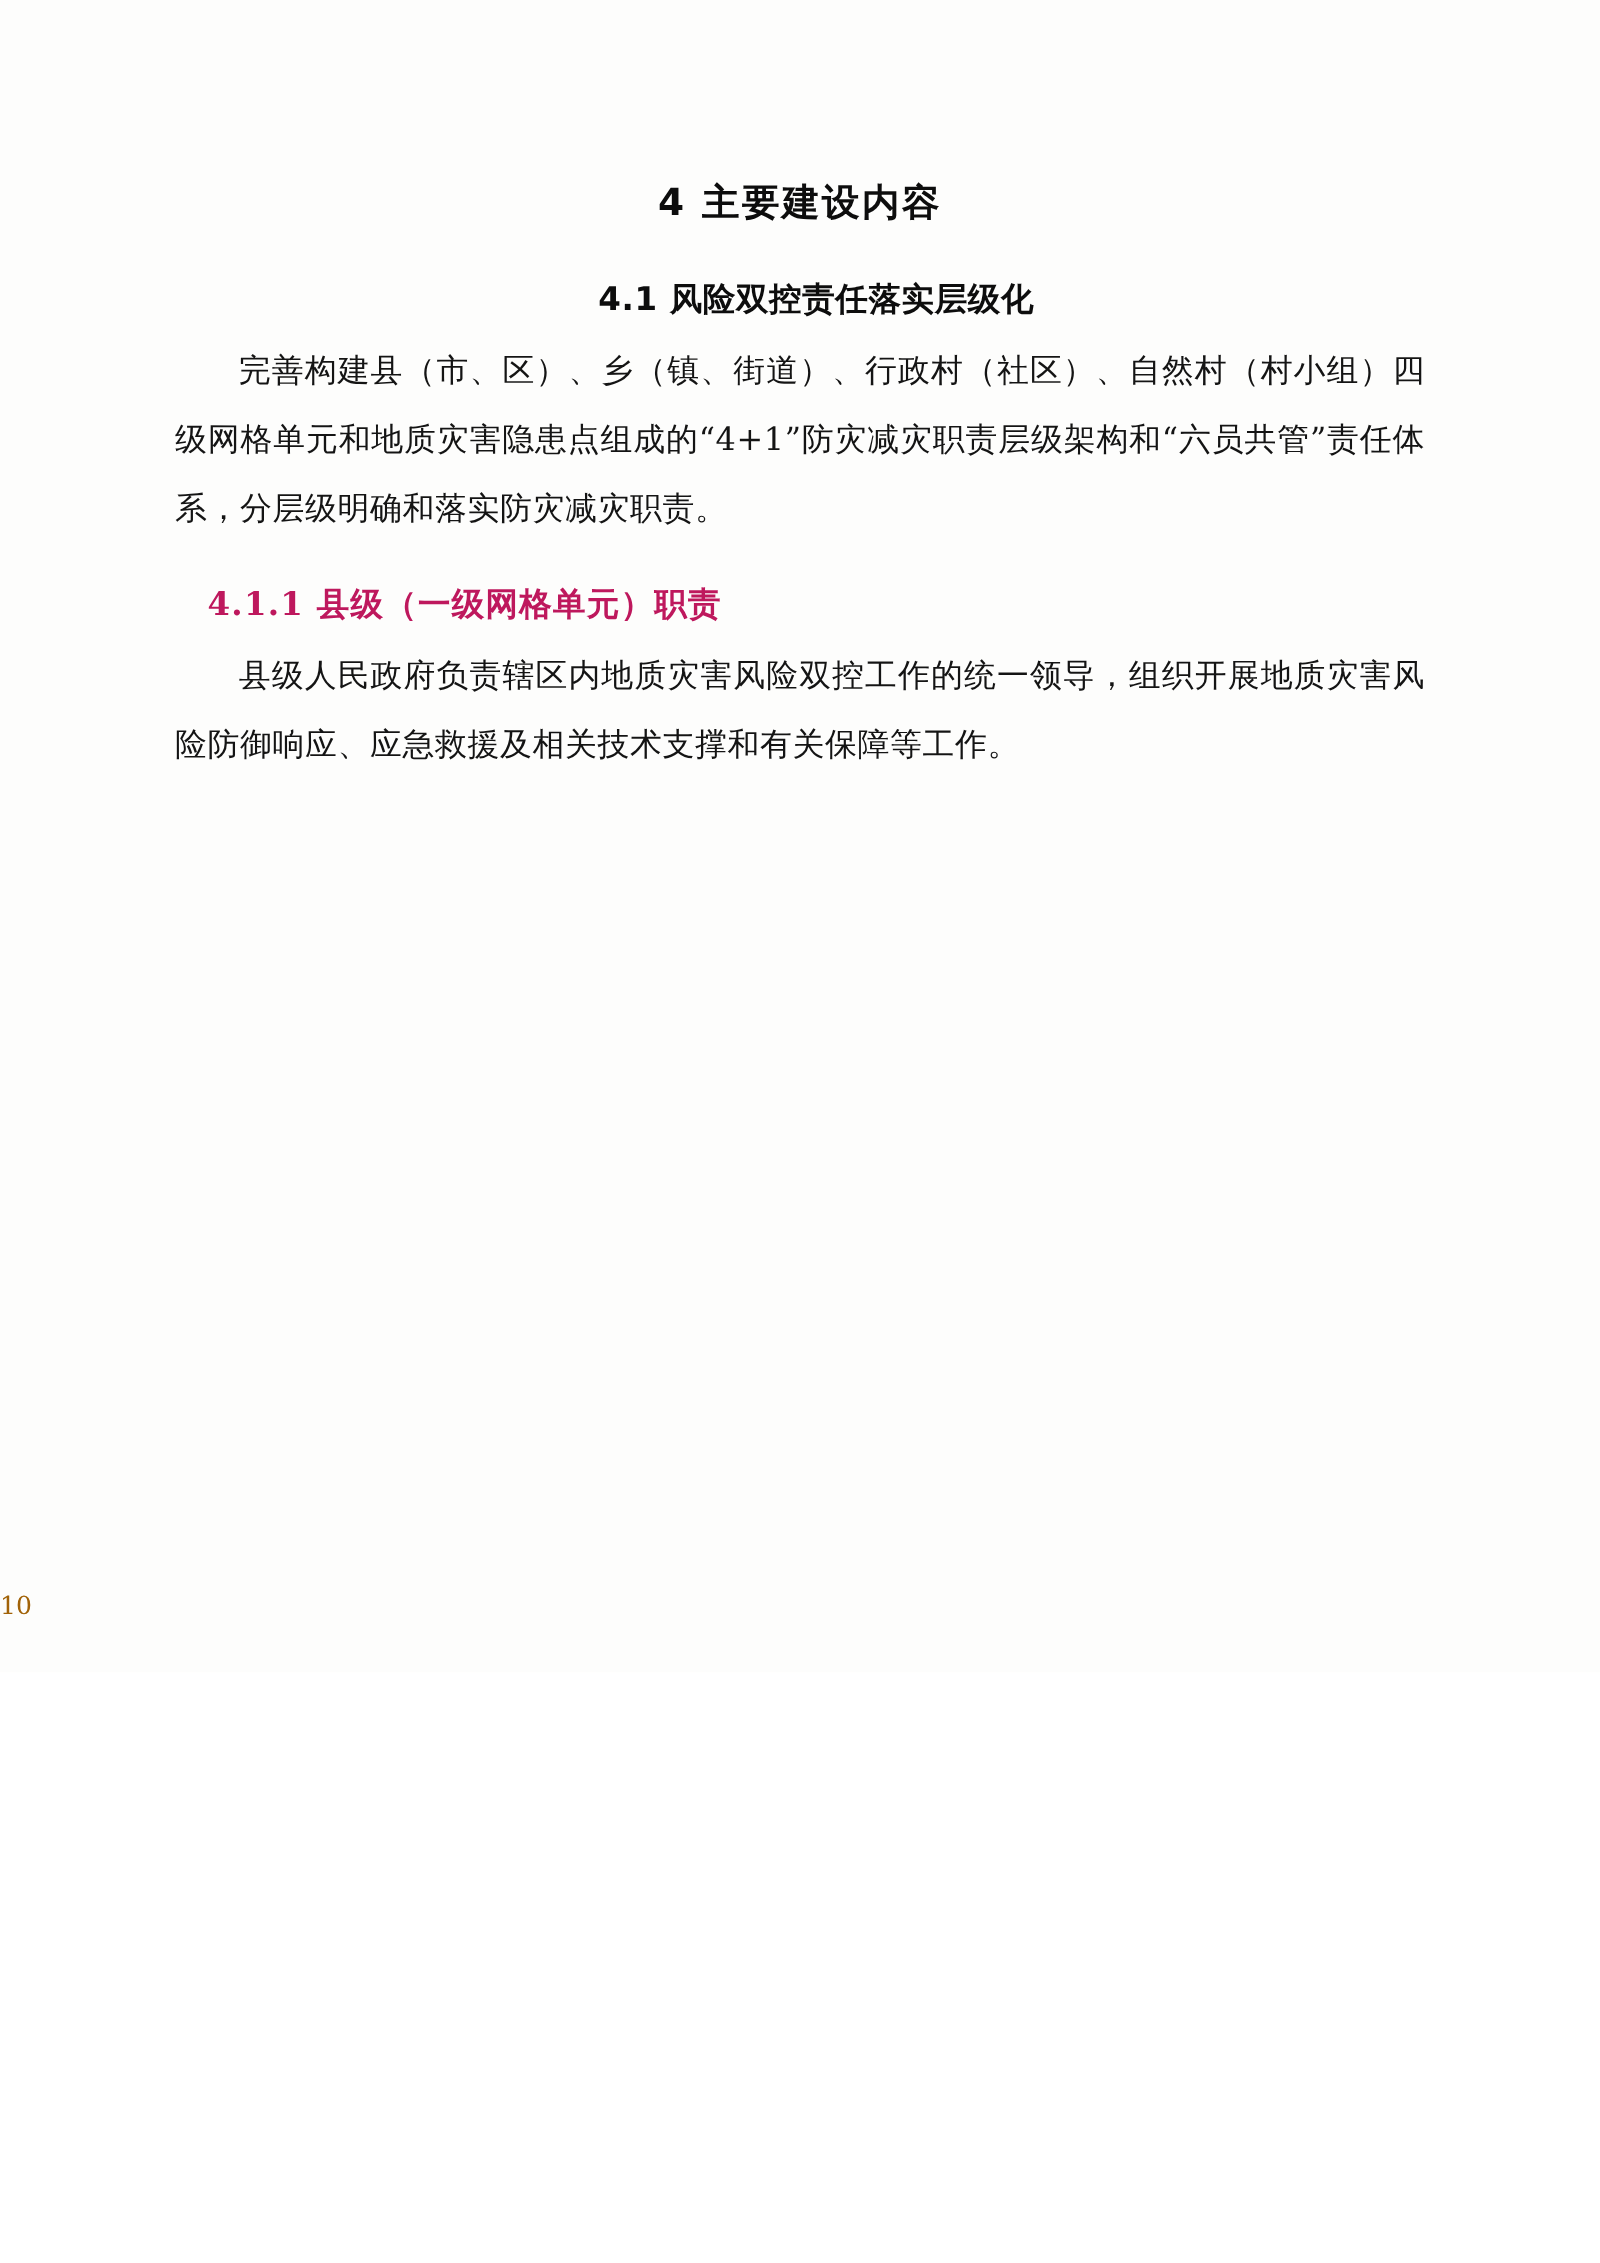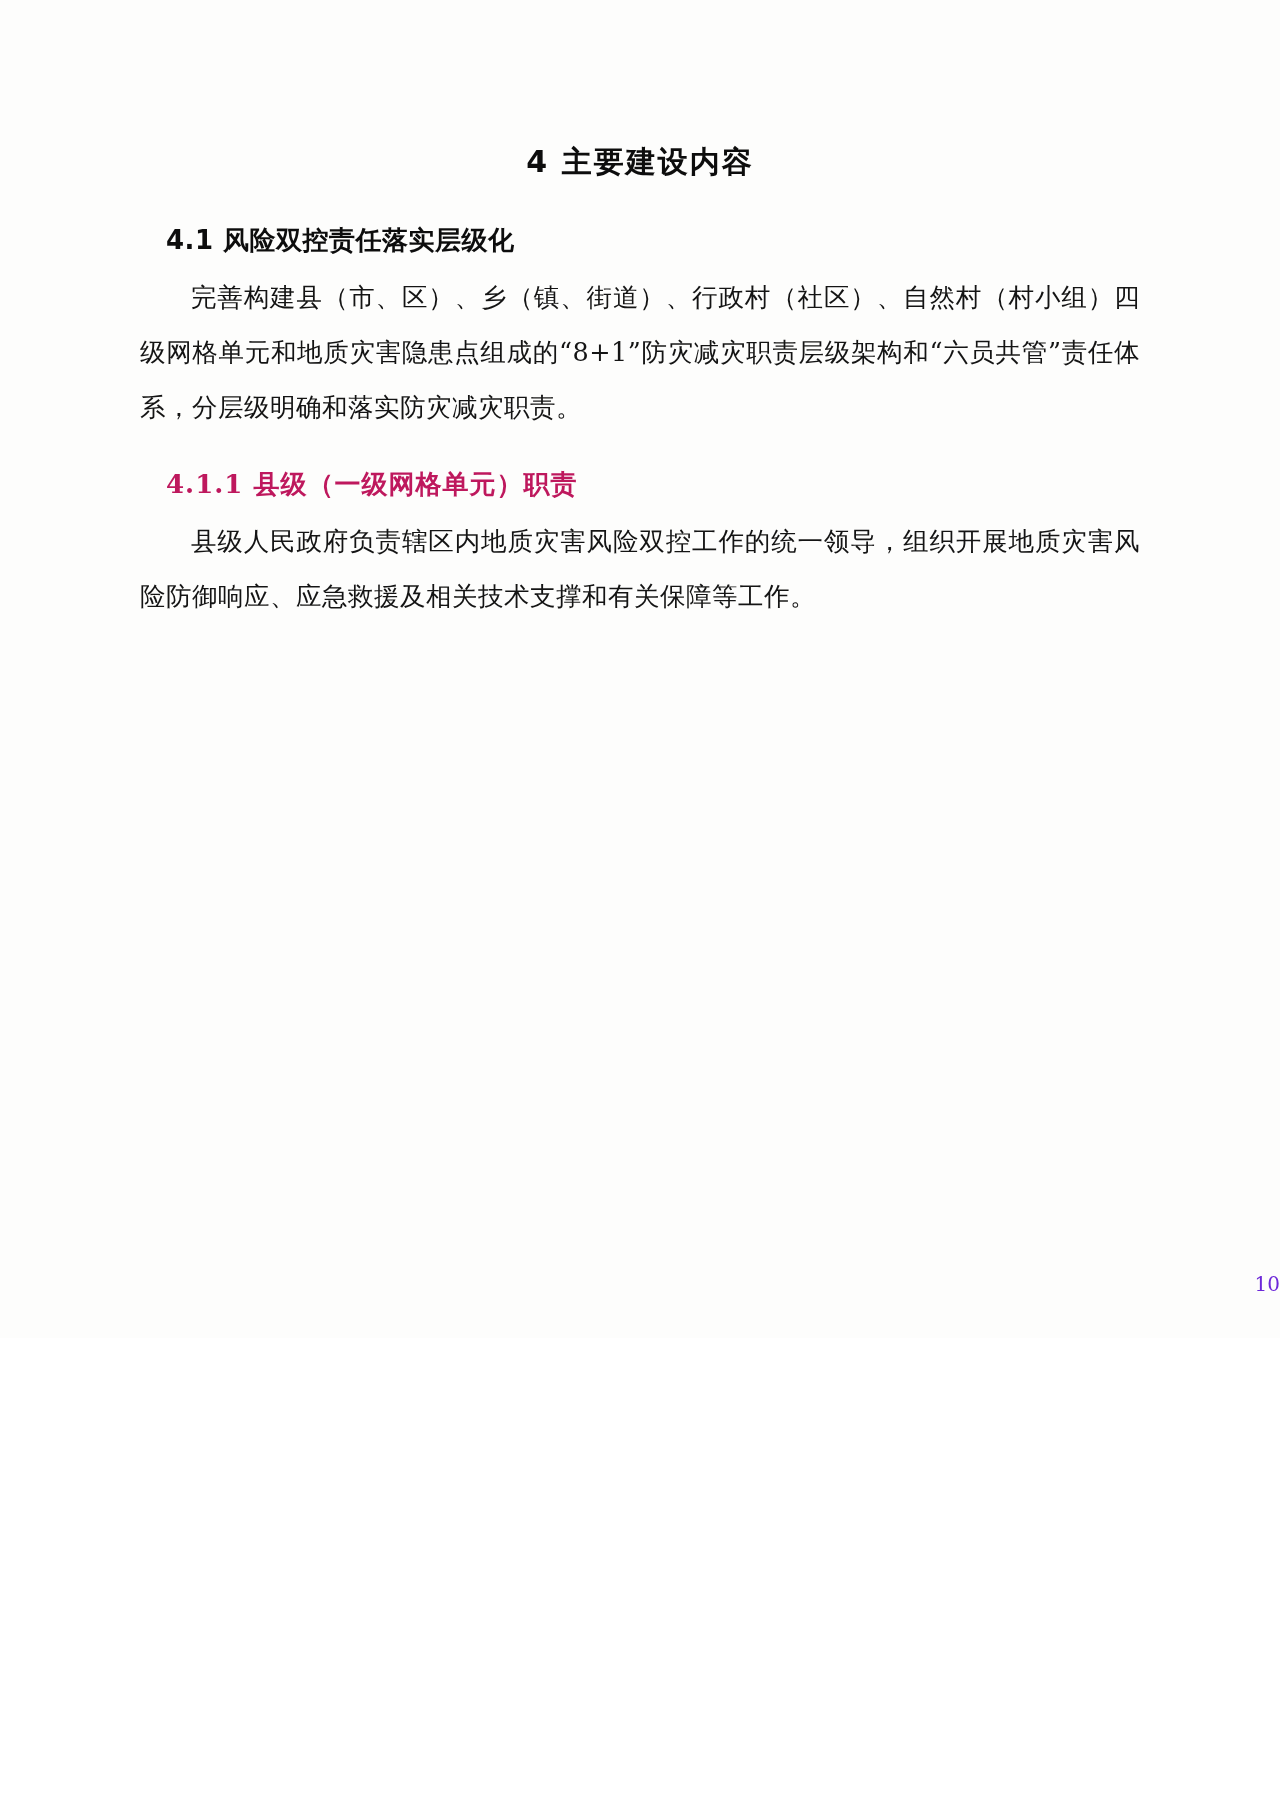--- a/index.html
+++ b/index.html
@@ -40,53 +40,54 @@
   }
   h2.heading-2 {
     font-family: "DejaVu Sans", "Liberation Sans", sans-serif;
     font-size: 26px;
     font-weight: bold;
     line-height: 55px;
     margin: 14px 0 2px 0;
     text-indent: 1em;
     letter-spacing: 0.5px;
     color: #0d0d0d;
+    text-align: center;
   }
   h3.heading-3 {
     font-family: "DejaVu Serif", "Liberation Serif", serif;
     font-size: 26px;
     font-weight: bold;
     line-height: 55px;
     margin: 22px 0 2px 0;
     text-indent: 1em;
     letter-spacing: 1px;
     color: #be185d;
   }
   .page-number {
     position: absolute;
     left: 0;
     right: 0;
     bottom: 42px;
-    text-align: right;
+    text-align: left;
     font-size: 20px;
     font-family: "DejaVu Serif", "Liberation Serif", serif;
-    color: #6d28d9;
+    color: #a16207;
   }
 </style>
 </head>
 <body>
 
 <div class="page">
 
   <h1 class="doc-title">4    主要建设内容</h1>
 
 
   <h2 class="heading-2">4.1 风险双控责任落实层级化</h2>
 
-  <p class="body-text">完善构建县（市、区）、乡（镇、街道）、行政村（社区）、自然村（村小组）四级网格单元和地质灾害隐患点组成的“8+1”防灾减灾职责层级架构和“六员共管”责任体系，分层级明确和落实防灾减灾职责。</p>
+  <p class="body-text">完善构建县（市、区）、乡（镇、街道）、行政村（社区）、自然村（村小组）四级网格单元和地质灾害隐患点组成的“4+1”防灾减灾职责层级架构和“六员共管”责任体系，分层级明确和落实防灾减灾职责。</p>
 
   <h3 class="heading-3">4.1.1 县级（一级网格单元）职责</h3>
 
 
   <p class="body-text">县级人民政府负责辖区内地质灾害风险双控工作的统一领导，组织开展地质灾害风险防御响应、应急救援及相关技术支撑和有关保障等工作。</p>
 
   <div class="page-number">10</div>
 
 </div>
 

